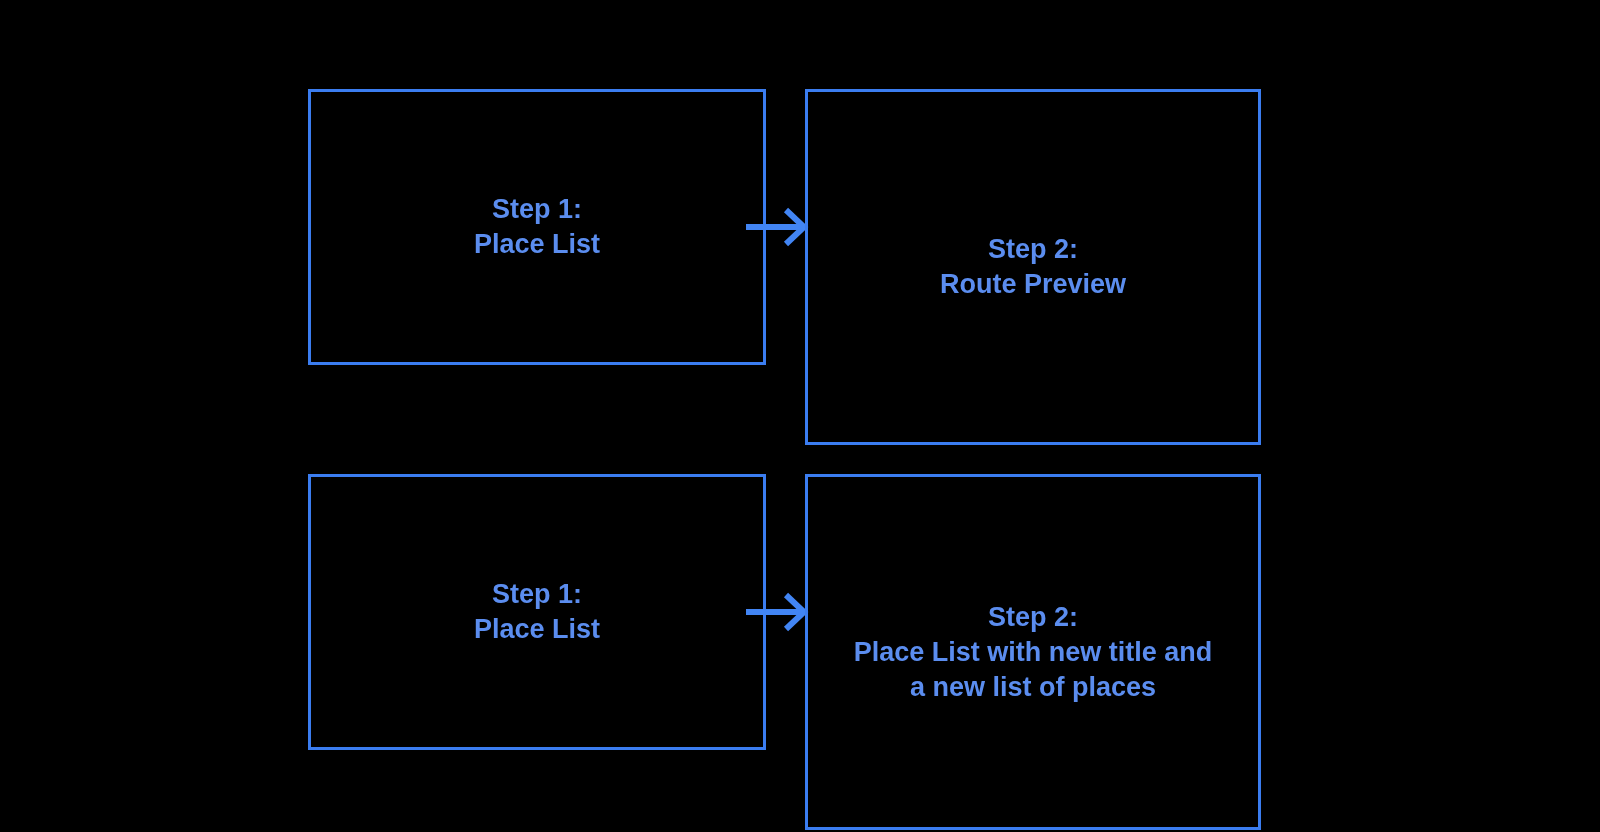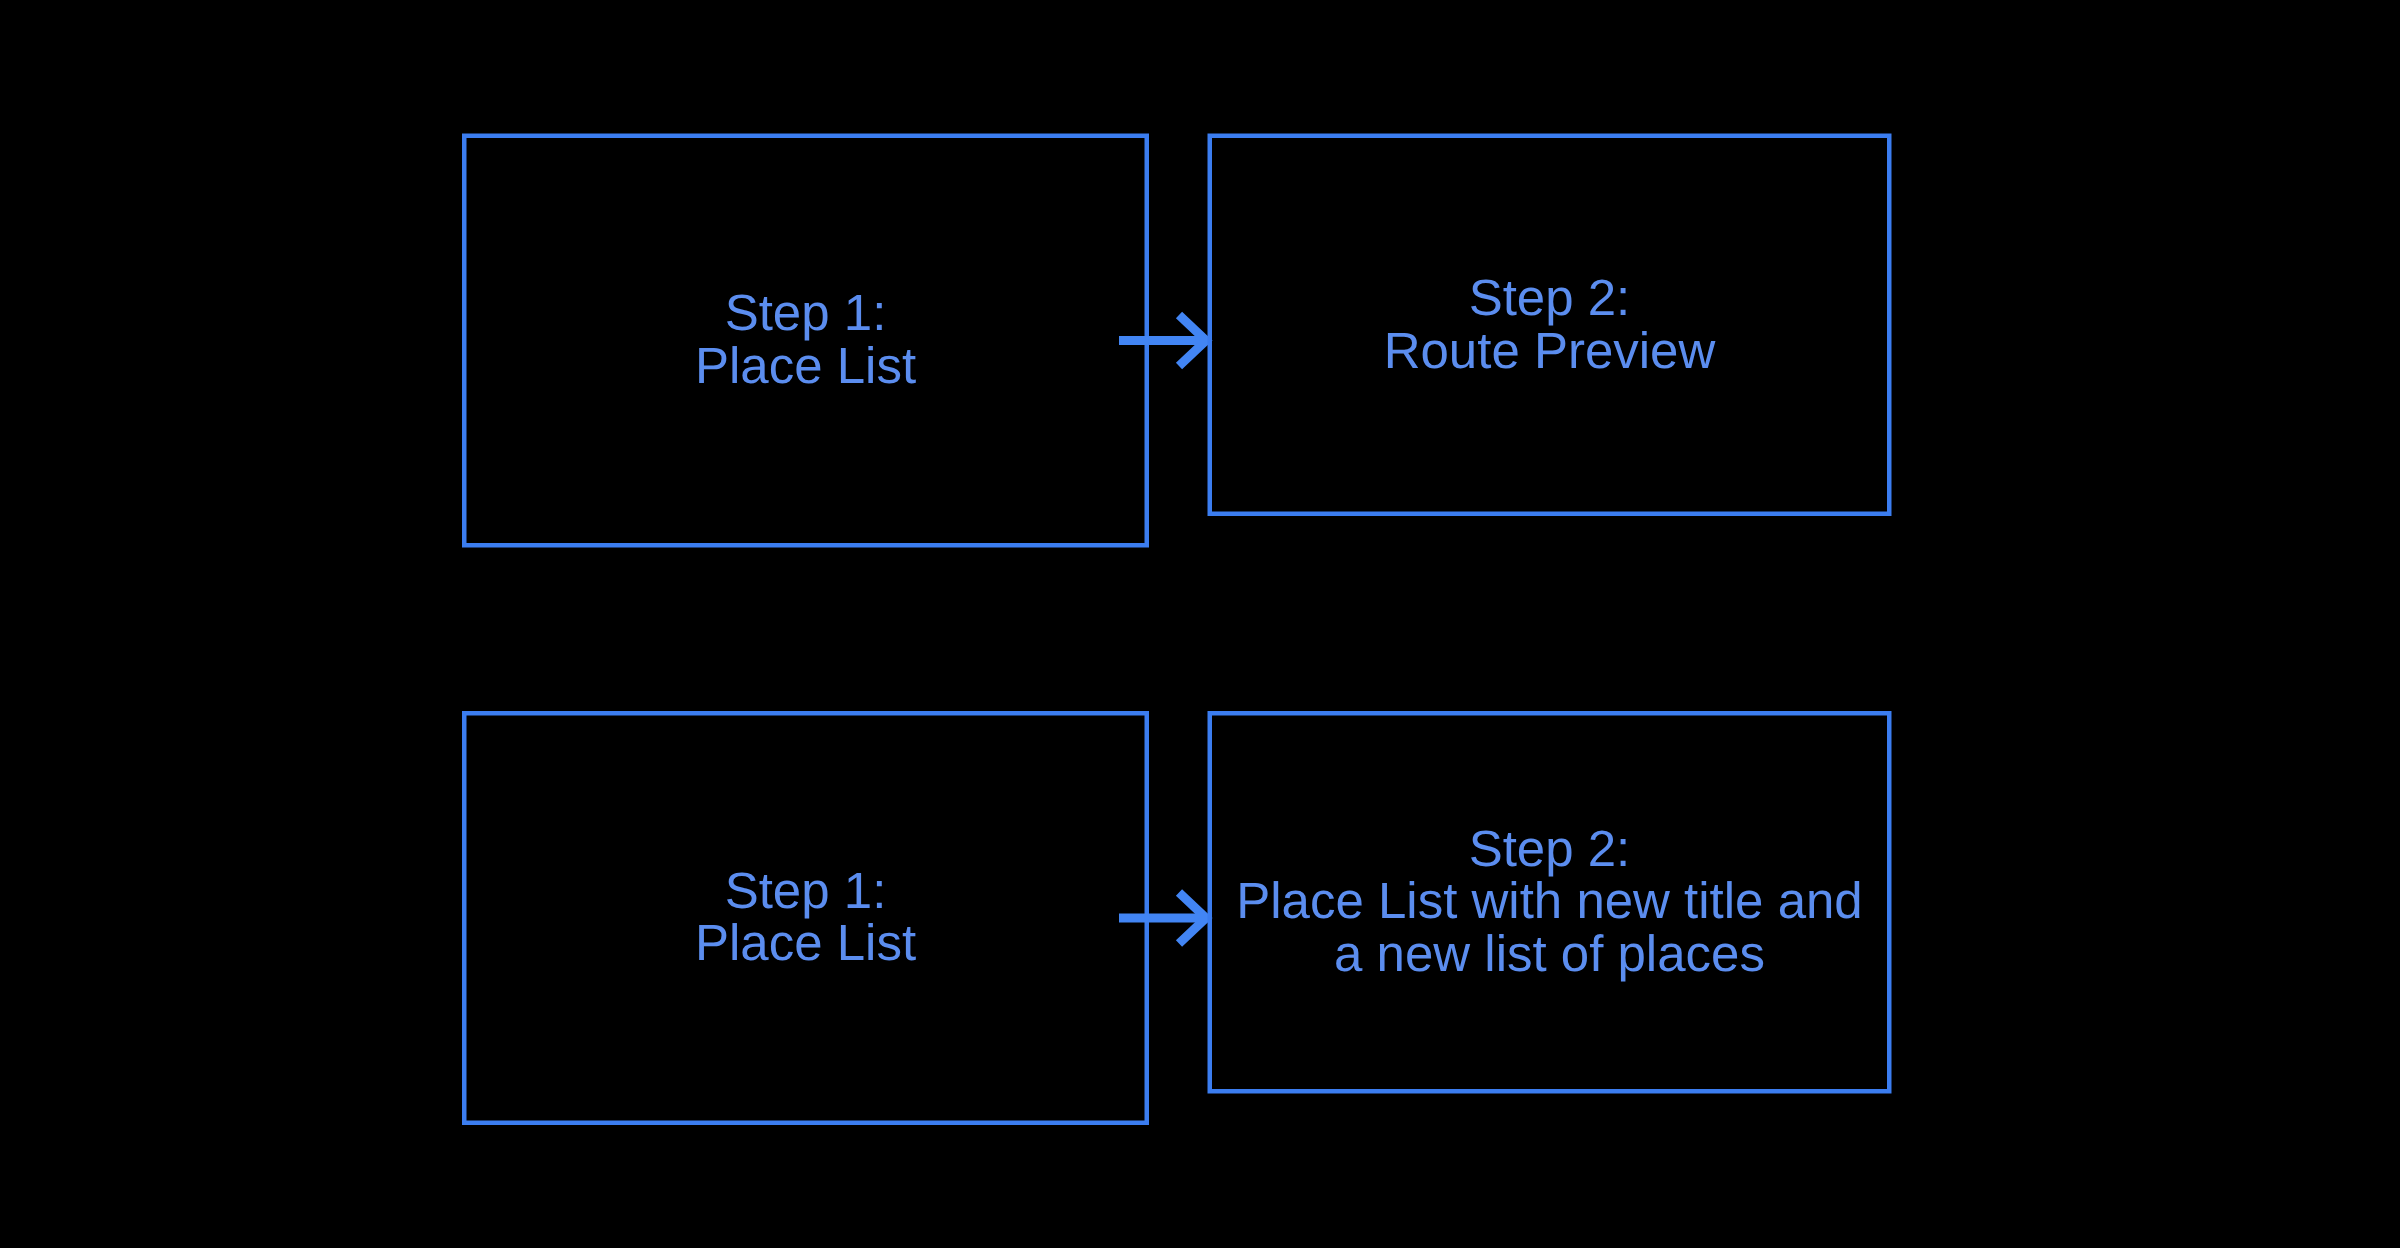--- a/index.html
+++ b/index.html
@@ -42,26 +42,26 @@
   .step-box.box-left {
     left: 308px;
     top: 0;
     width: 458px;
     height: 276px;
   }
   .step-box.box-right {
     left: 805px;
     top: 0;
     width: 456px;
-    height: 255px;
+    height: 356px;
   }
   .step-label {
     color: #5b8def;
-    font-size: 34px;
-    font-weight: normal;
+    font-size: 27px;
+    font-weight: bold;
     line-height: 35px;
     letter-spacing: 0px;
     white-space: pre-line;
     padding: 0 6px;
   }
 
   
   .connector {
     position: absolute;
     left: 744px;

